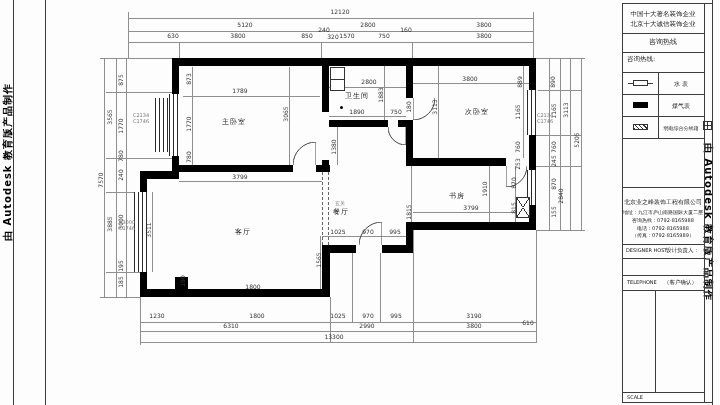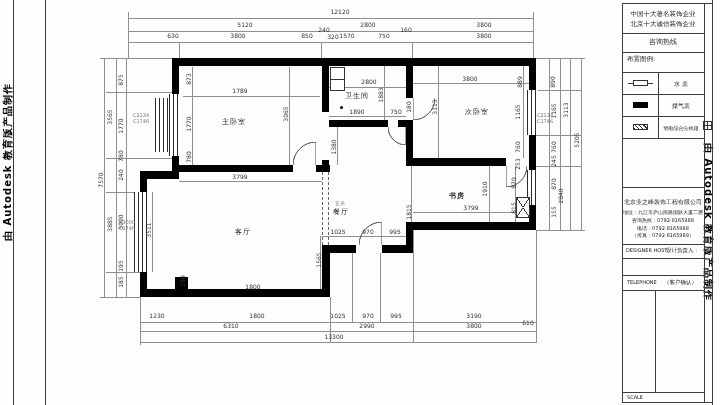--- a/index.html
+++ b/index.html
@@ -246,37 +246,37 @@
       <span class="dim v" style="left: 149px; top: 230px;">3511</span>
       <span class="dim" style="left: 338px; top: 232px;">1025</span>
       <span class="dim" style="left: 368px; top: 232px;">970</span>
       <span class="dim" style="left: 395px; top: 232px;">995</span>
       <span class="dim v" style="left: 319px; top: 260px;">1565</span>
       <span class="dim" style="left: 253px; top: 287px;">1800</span>
       <span class="dim v" style="left: 183px; top: 281px;">190</span>
       <span class="room" style="left: 234px; top: 122px;">主卧室</span>
       <span class="room" style="left: 357px; top: 96px;">卫生间</span>
       <span class="room" style="left: 477px; top: 112px;">次卧室</span>
-      <span class="room" style="left: 457px; top: 196px; font-weight: bold;">书房</span>
+      <span class="room" style="left: 457px; top: 196px;">书房</span>
       <span class="room" style="left: 243px; top: 232px;">客厅</span>
       <span class="room" style="left: 341px; top: 212px;">餐厅</span>
       <span class="ann" style="left: 141px; top: 115px;">C2134</span>
       <span class="ann" style="left: 141px; top: 121px;">C1746</span>
       <span class="ann" style="left: 127px; top: 222px;">C3000</span>
       <span class="ann" style="left: 127px; top: 228px;">C1746</span>
       <span class="ann" style="left: 545px; top: 115px;">C2134</span>
       <span class="ann" style="left: 545px; top: 121px;">C1746</span>
       <span class="ann" style="left: 340px; top: 203px;">玄关</span>
     </div>
 
   <div>
     <span class="tb-text ctr" style="left:663px;top:14px;font-size:6.5px">中国十大著名装饰企业</span>
     <span class="tb-text ctr" style="left:663px;top:24px;font-size:6.5px">北京十大诚信装饰企业</span>
     <span class="tb-text ctr" style="left:663px;top:42px;font-size:7px">咨询热线</span>
-    <span class="tb-text" style="left:627px;top:56px;font-size:6.5px">布置图例:</span>
+    <span class="tb-text" style="left:627px;top:56px;font-size:6.5px">咨询热线:</span>
 
     <span class="sym sym-window" style="left:633px;top:80px;width:15px;height:6px"></span>
     <span class="tb-text ctr" style="left:681px;top:84px;font-size:6px">水 表</span>
 
     <span class="sym sym-solid" style="left:633px;top:102px;width:15px;height:6px"></span>
     <span class="tb-text ctr" style="left:681px;top:106px;font-size:6px">煤气表</span>
 
     <span class="sym sym-hatch" style="left:633px;top:124px;width:15px;height:6px"></span>
     <span class="tb-text ctr" style="left:681px;top:128px;font-size:5px">弱电综合分线箱</span>
 

